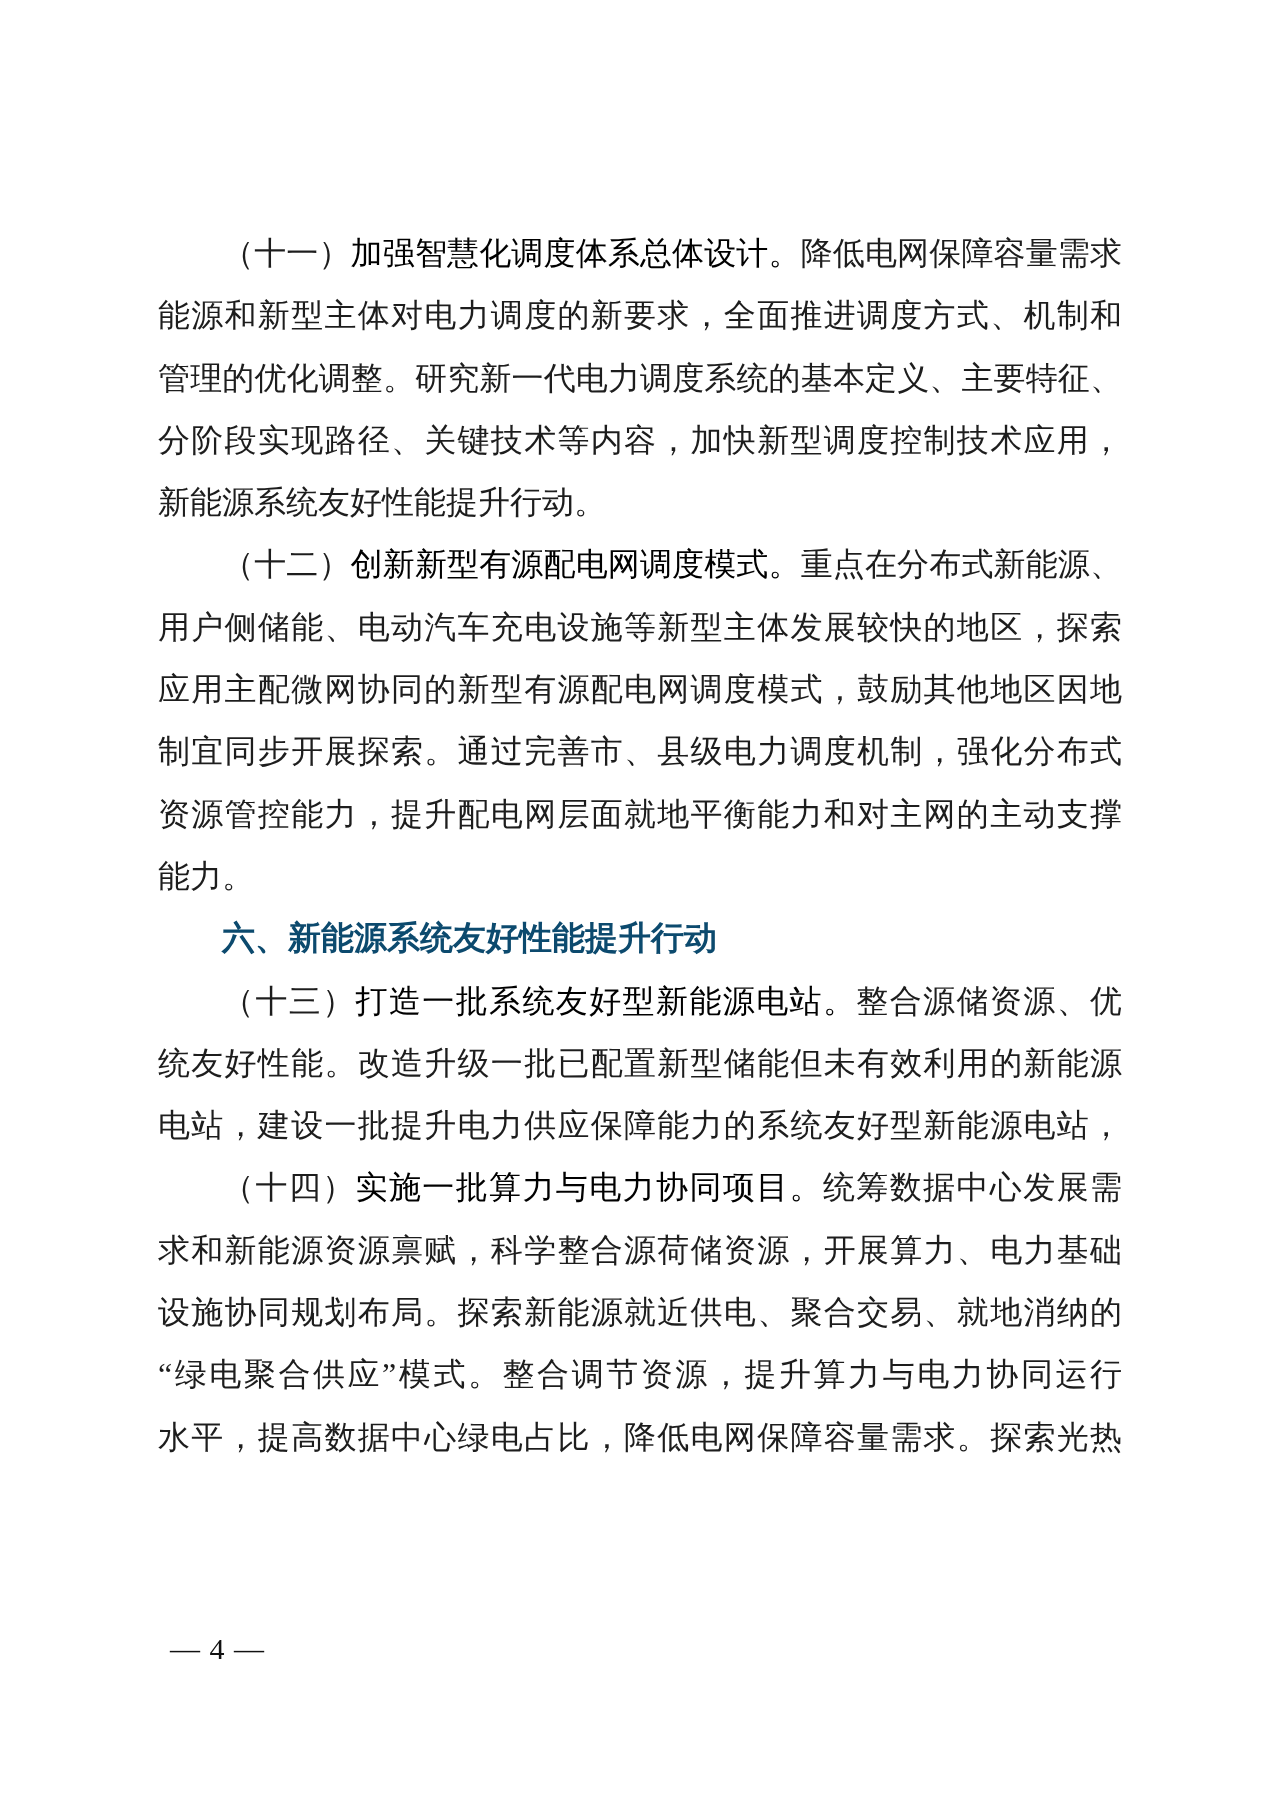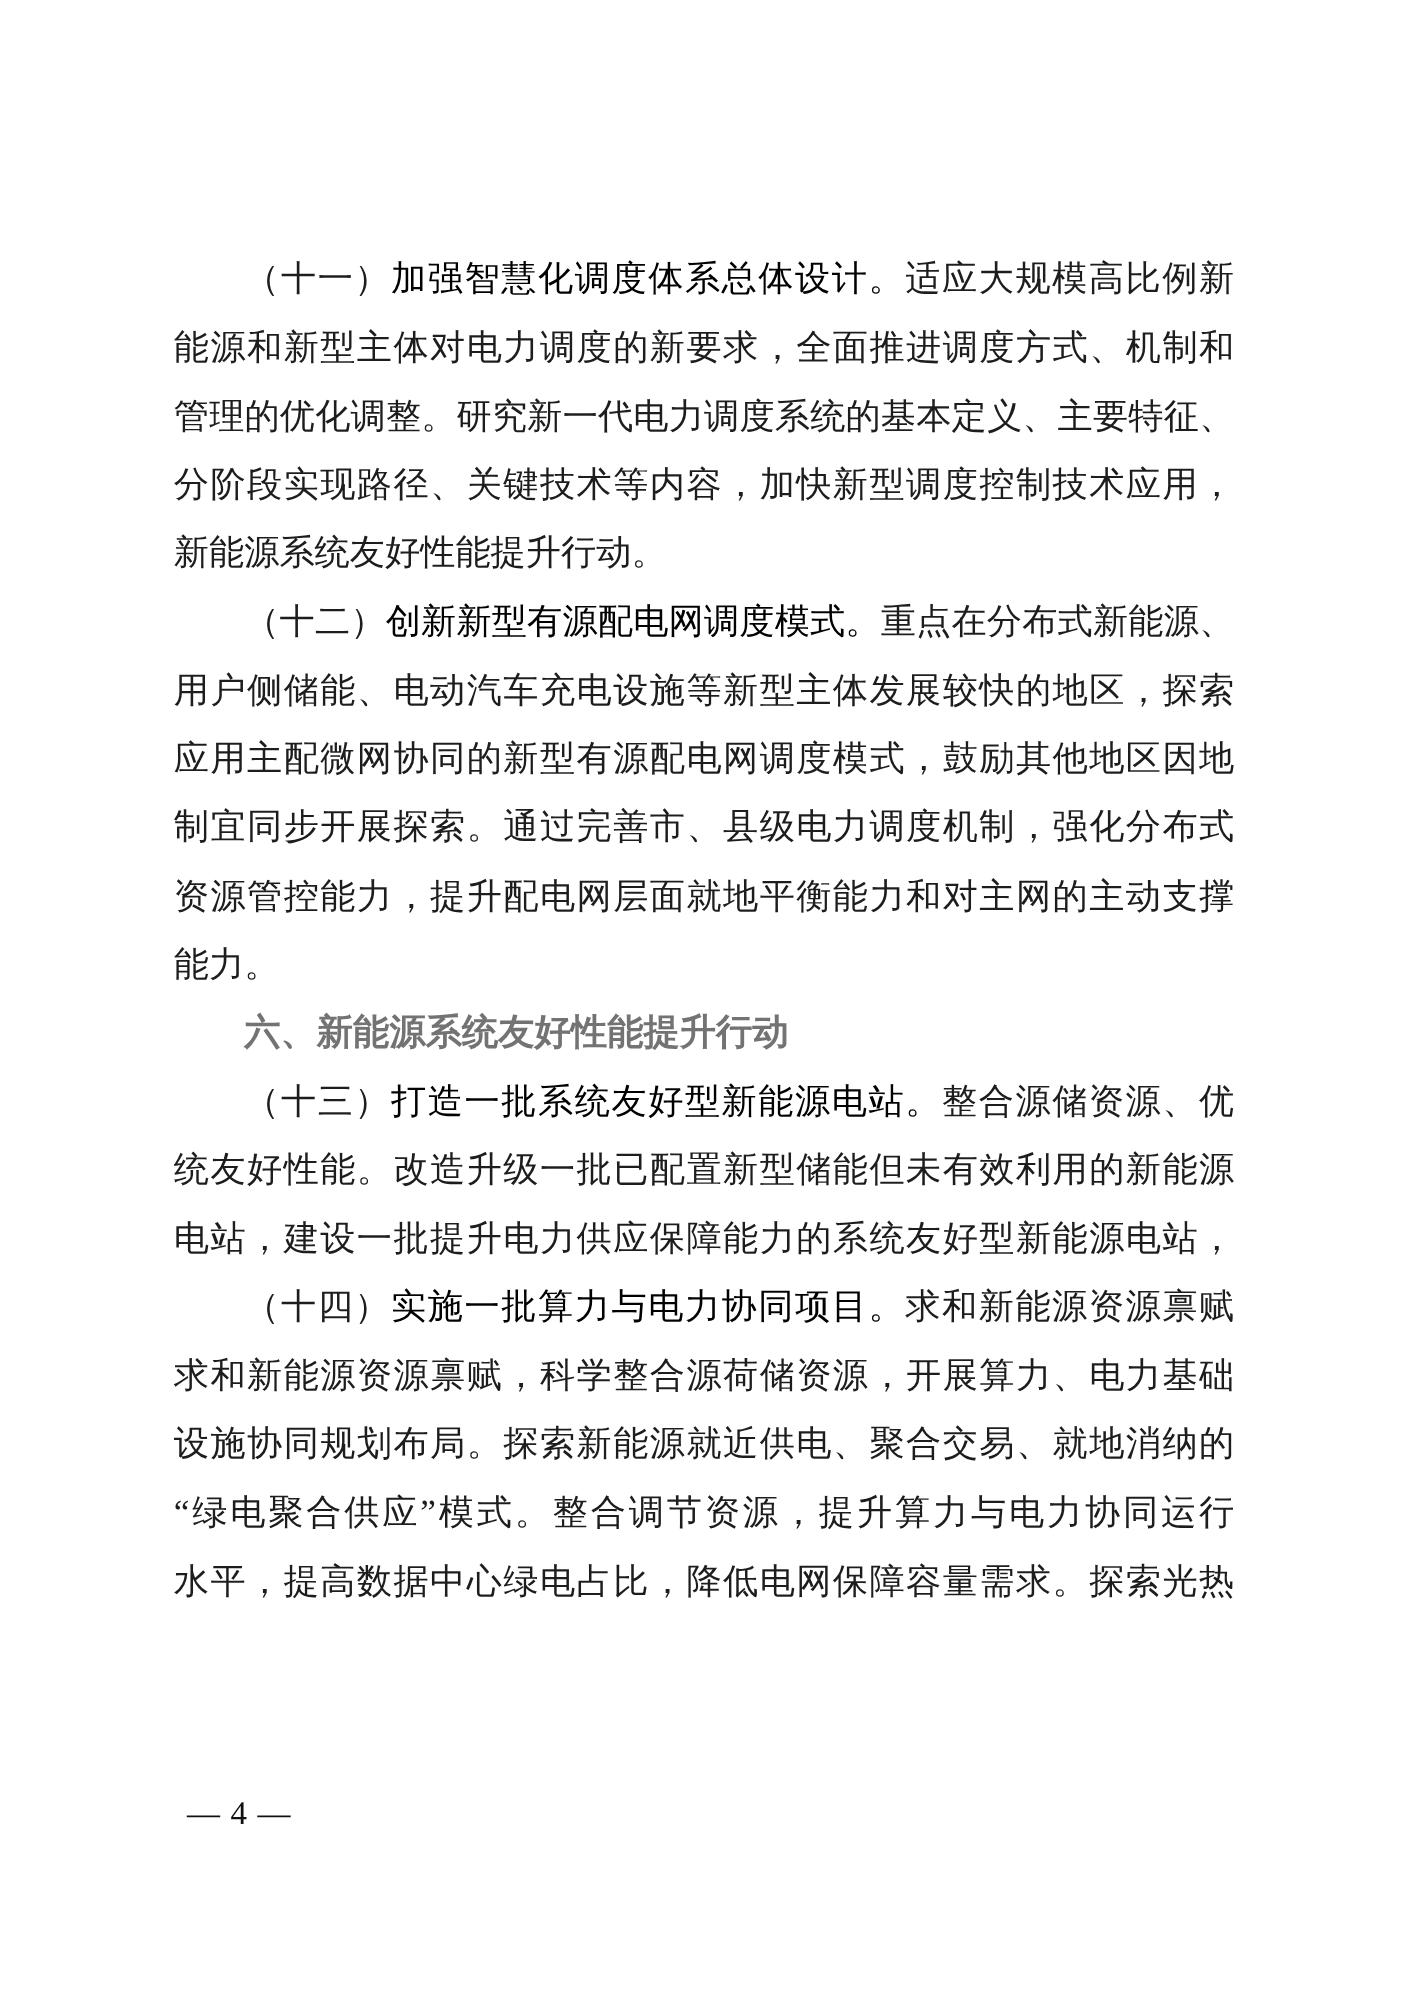--- a/index.html
+++ b/index.html
@@ -33,21 +33,21 @@
     text-align: justify;
     text-align-last: justify;
     text-justify: inter-character;
   }
   .line.indent {
     text-indent: 64px;
   }
   .line.heading {
     font-family: "Liberation Sans", "DejaVu Sans", sans-serif;
     font-weight: 700;
-    color: #737373;
+    color: #0c4a6e;
     font-size: 33px;
   }
   .seg-bold {
     font-weight: 400;
     color: #000000;
   }
   .page-footer {
     position: absolute;
     left: 170px;
     top: 1632px;
@@ -55,35 +55,35 @@
     letter-spacing: 1px;
     color: #111111;
     font-family: "Liberation Serif", "DejaVu Serif", serif;
   }
 </style>
 </head>
 <body>
 
 <div class="page">
   <div class="body-col">
-      <div class="line justify indent"><span>（十一）</span><span class="seg-bold">加强智慧化调度体系总体设计。</span><span>适应大规模高比例新</span></div>
+      <div class="line justify indent"><span>（十一）</span><span class="seg-bold">加强智慧化调度体系总体设计。</span><span>降低电网保障容量需求</span></div>
       <div class="line justify"><span>能源和新型主体对电力调度的新要求，全面推进调度方式、机制和</span></div>
       <div class="line justify"><span>管理的优化调整。研究新一代电力调度系统的基本定义、主要特征、</span></div>
       <div class="line justify"><span>分阶段实现路径、关键技术等内容，加快新型调度控制技术应用，</span></div>
       <div class="line"><span>新能源系统友好性能提升行动。</span></div>
       <div class="line justify indent"><span>（十二）</span><span class="seg-bold">创新新型有源配电网调度模式。</span><span>重点在分布式新能源、</span></div>
       <div class="line justify"><span>用户侧储能、电动汽车充电设施等新型主体发展较快的地区，探索</span></div>
       <div class="line justify"><span>应用主配微网协同的新型有源配电网调度模式，鼓励其他地区因地</span></div>
       <div class="line justify"><span>制宜同步开展探索。通过完善市、县级电力调度机制，强化分布式</span></div>
       <div class="line justify"><span>资源管控能力，提升配电网层面就地平衡能力和对主网的主动支撑</span></div>
       <div class="line"><span>能力。</span></div>
       <div class="line indent heading"><span>六、新能源系统友好性能提升行动</span></div>
       <div class="line justify indent"><span>（十三）</span><span class="seg-bold">打造一批系统友好型新能源电站。</span><span>整合源储资源、优</span></div>
       <div class="line justify"><span>统友好性能。改造升级一批已配置新型储能但未有效利用的新能源</span></div>
       <div class="line justify"><span>电站，建设一批提升电力供应保障能力的系统友好型新能源电站，</span></div>
-      <div class="line justify indent"><span>（十四）</span><span class="seg-bold">实施一批算力与电力协同项目。</span><span>求和新能源资源禀赋</span></div>
+      <div class="line justify indent"><span>（十四）</span><span class="seg-bold">实施一批算力与电力协同项目。</span><span>统筹数据中心发展需</span></div>
       <div class="line justify"><span>求和新能源资源禀赋，科学整合源荷储资源，开展算力、电力基础</span></div>
       <div class="line justify"><span>设施协同规划布局。探索新能源就近供电、聚合交易、就地消纳的</span></div>
       <div class="line justify"><span>“绿电聚合供应”模式。整合调节资源，提升算力与电力协同运行</span></div>
       <div class="line justify"><span>水平，提高数据中心绿电占比，降低电网保障容量需求。探索光热</span></div>
     </div>
   <div class="page-footer">— 4 —</div>
 </div>
 
 </body></html>

